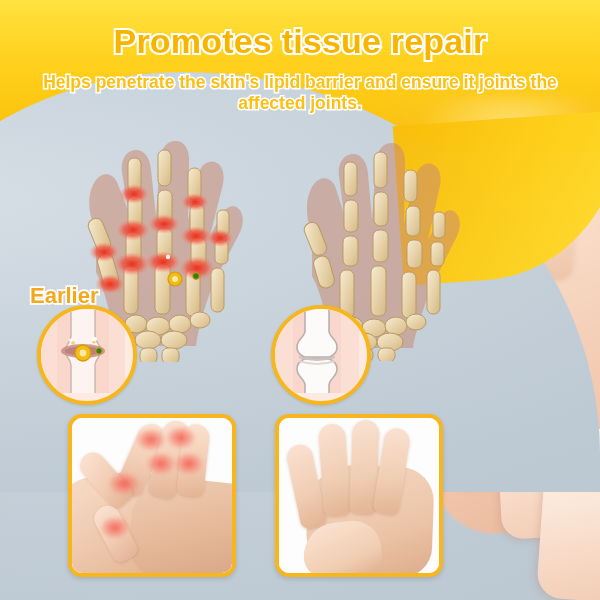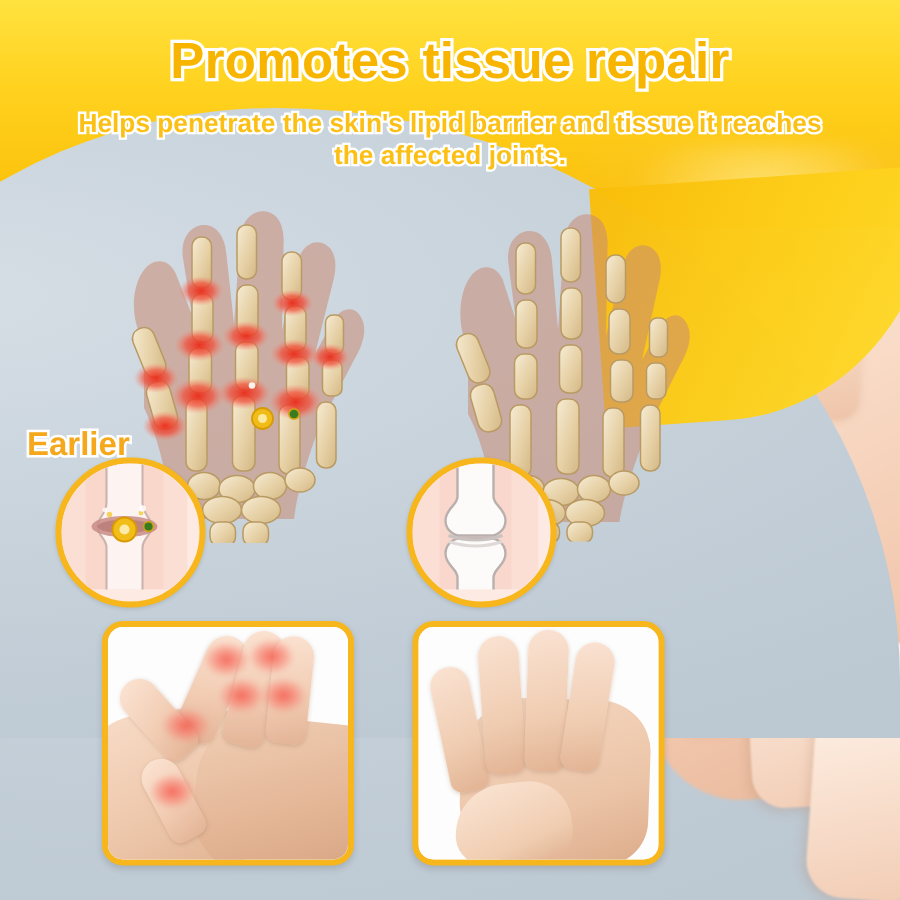--- a/index.html
+++ b/index.html
@@ -124,21 +124,21 @@
   .skel svg{display:block;}
 
   
   .cmp-label{
     position:absolute;font-size:22px;font-weight:bold;
     color:#f5a81c;
     -webkit-text-stroke:3.4px #ffffff;
     paint-order:stroke fill;
     white-space:nowrap;
   }
-  #lbl-earlier{left:18px;top:283px;}
+  #lbl-earlier{left:30px;top:283px;}
   #lbl-after{left:216px;top:283px;}
 
   
   .joint-circle{
     position:absolute;border-radius:50%;
     border:4px solid #f7b61b;
     overflow:hidden;background:#fdeae2;
     box-shadow:0 1px 3px rgba(0,0,0,.12);
   }
   #circle-earlier{left:37px;top:305px;width:92px;height:92px;}
@@ -211,21 +211,21 @@
     <div class="f" style="left:150px;top:176px;width:80px;height:174px;transform:rotate(4deg);"></div>
   </div>
 
   <div class="banner">
     <div class="banner-glow"></div>
   </div>
   <div class="banner-cut"></div>
   <div class="banner-cut-right"></div>
 
   <div class="title">Promotes tissue repair</div>
-  <div class="subtitle">Helps penetrate the skin's lipid barrier and tissue it reaches the affected joints.</div>
+  <div class="subtitle">Helps penetrate the skin's lipid barrier and ensure it joints the affected joints.</div>
 
   <div class="skel" style="left:62px;top:132px;">
     <svg width="190" height="230" viewBox="0 0 190 230">
       <defs>
         <linearGradient id="bone" x1="0" y1="0" x2="1" y2="1">
           <stop offset="0%" stop-color="#f6ecd4"></stop>
           <stop offset="55%" stop-color="#e6d0a5"></stop>
           <stop offset="100%" stop-color="#d3b886"></stop>
         </linearGradient>
         <radialGradient id="infl" cx="50%" cy="50%" r="50%">

